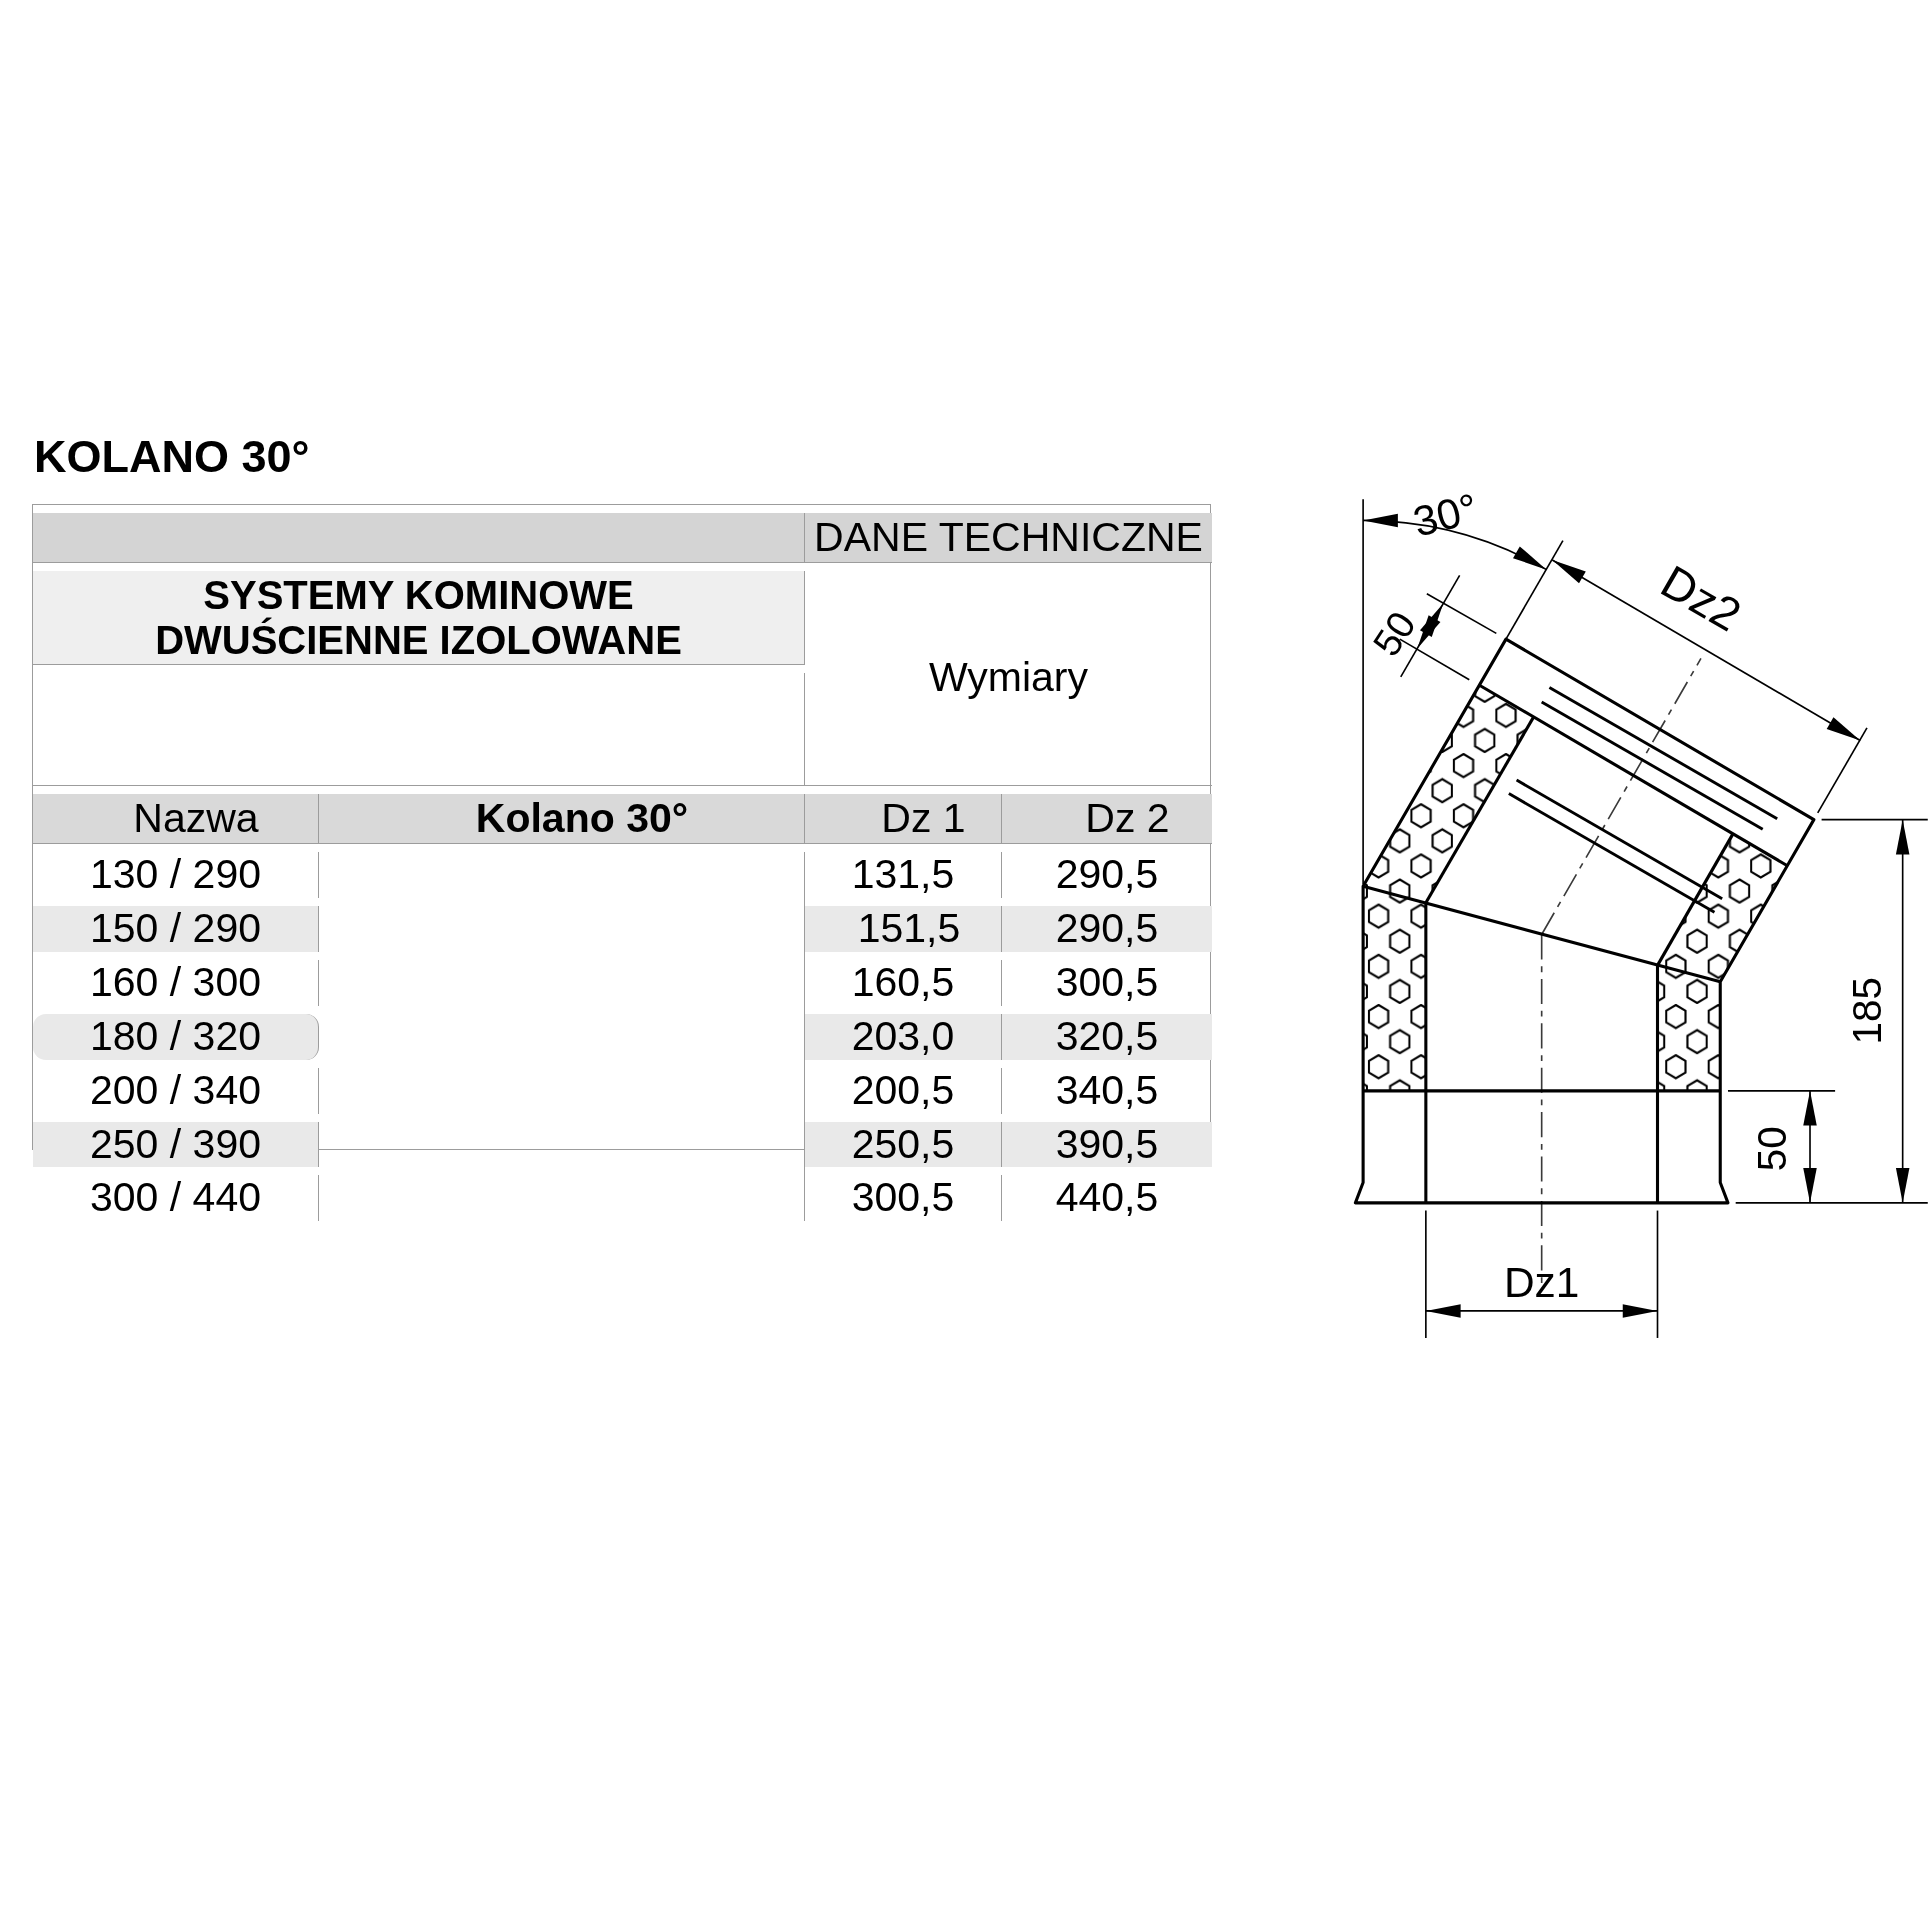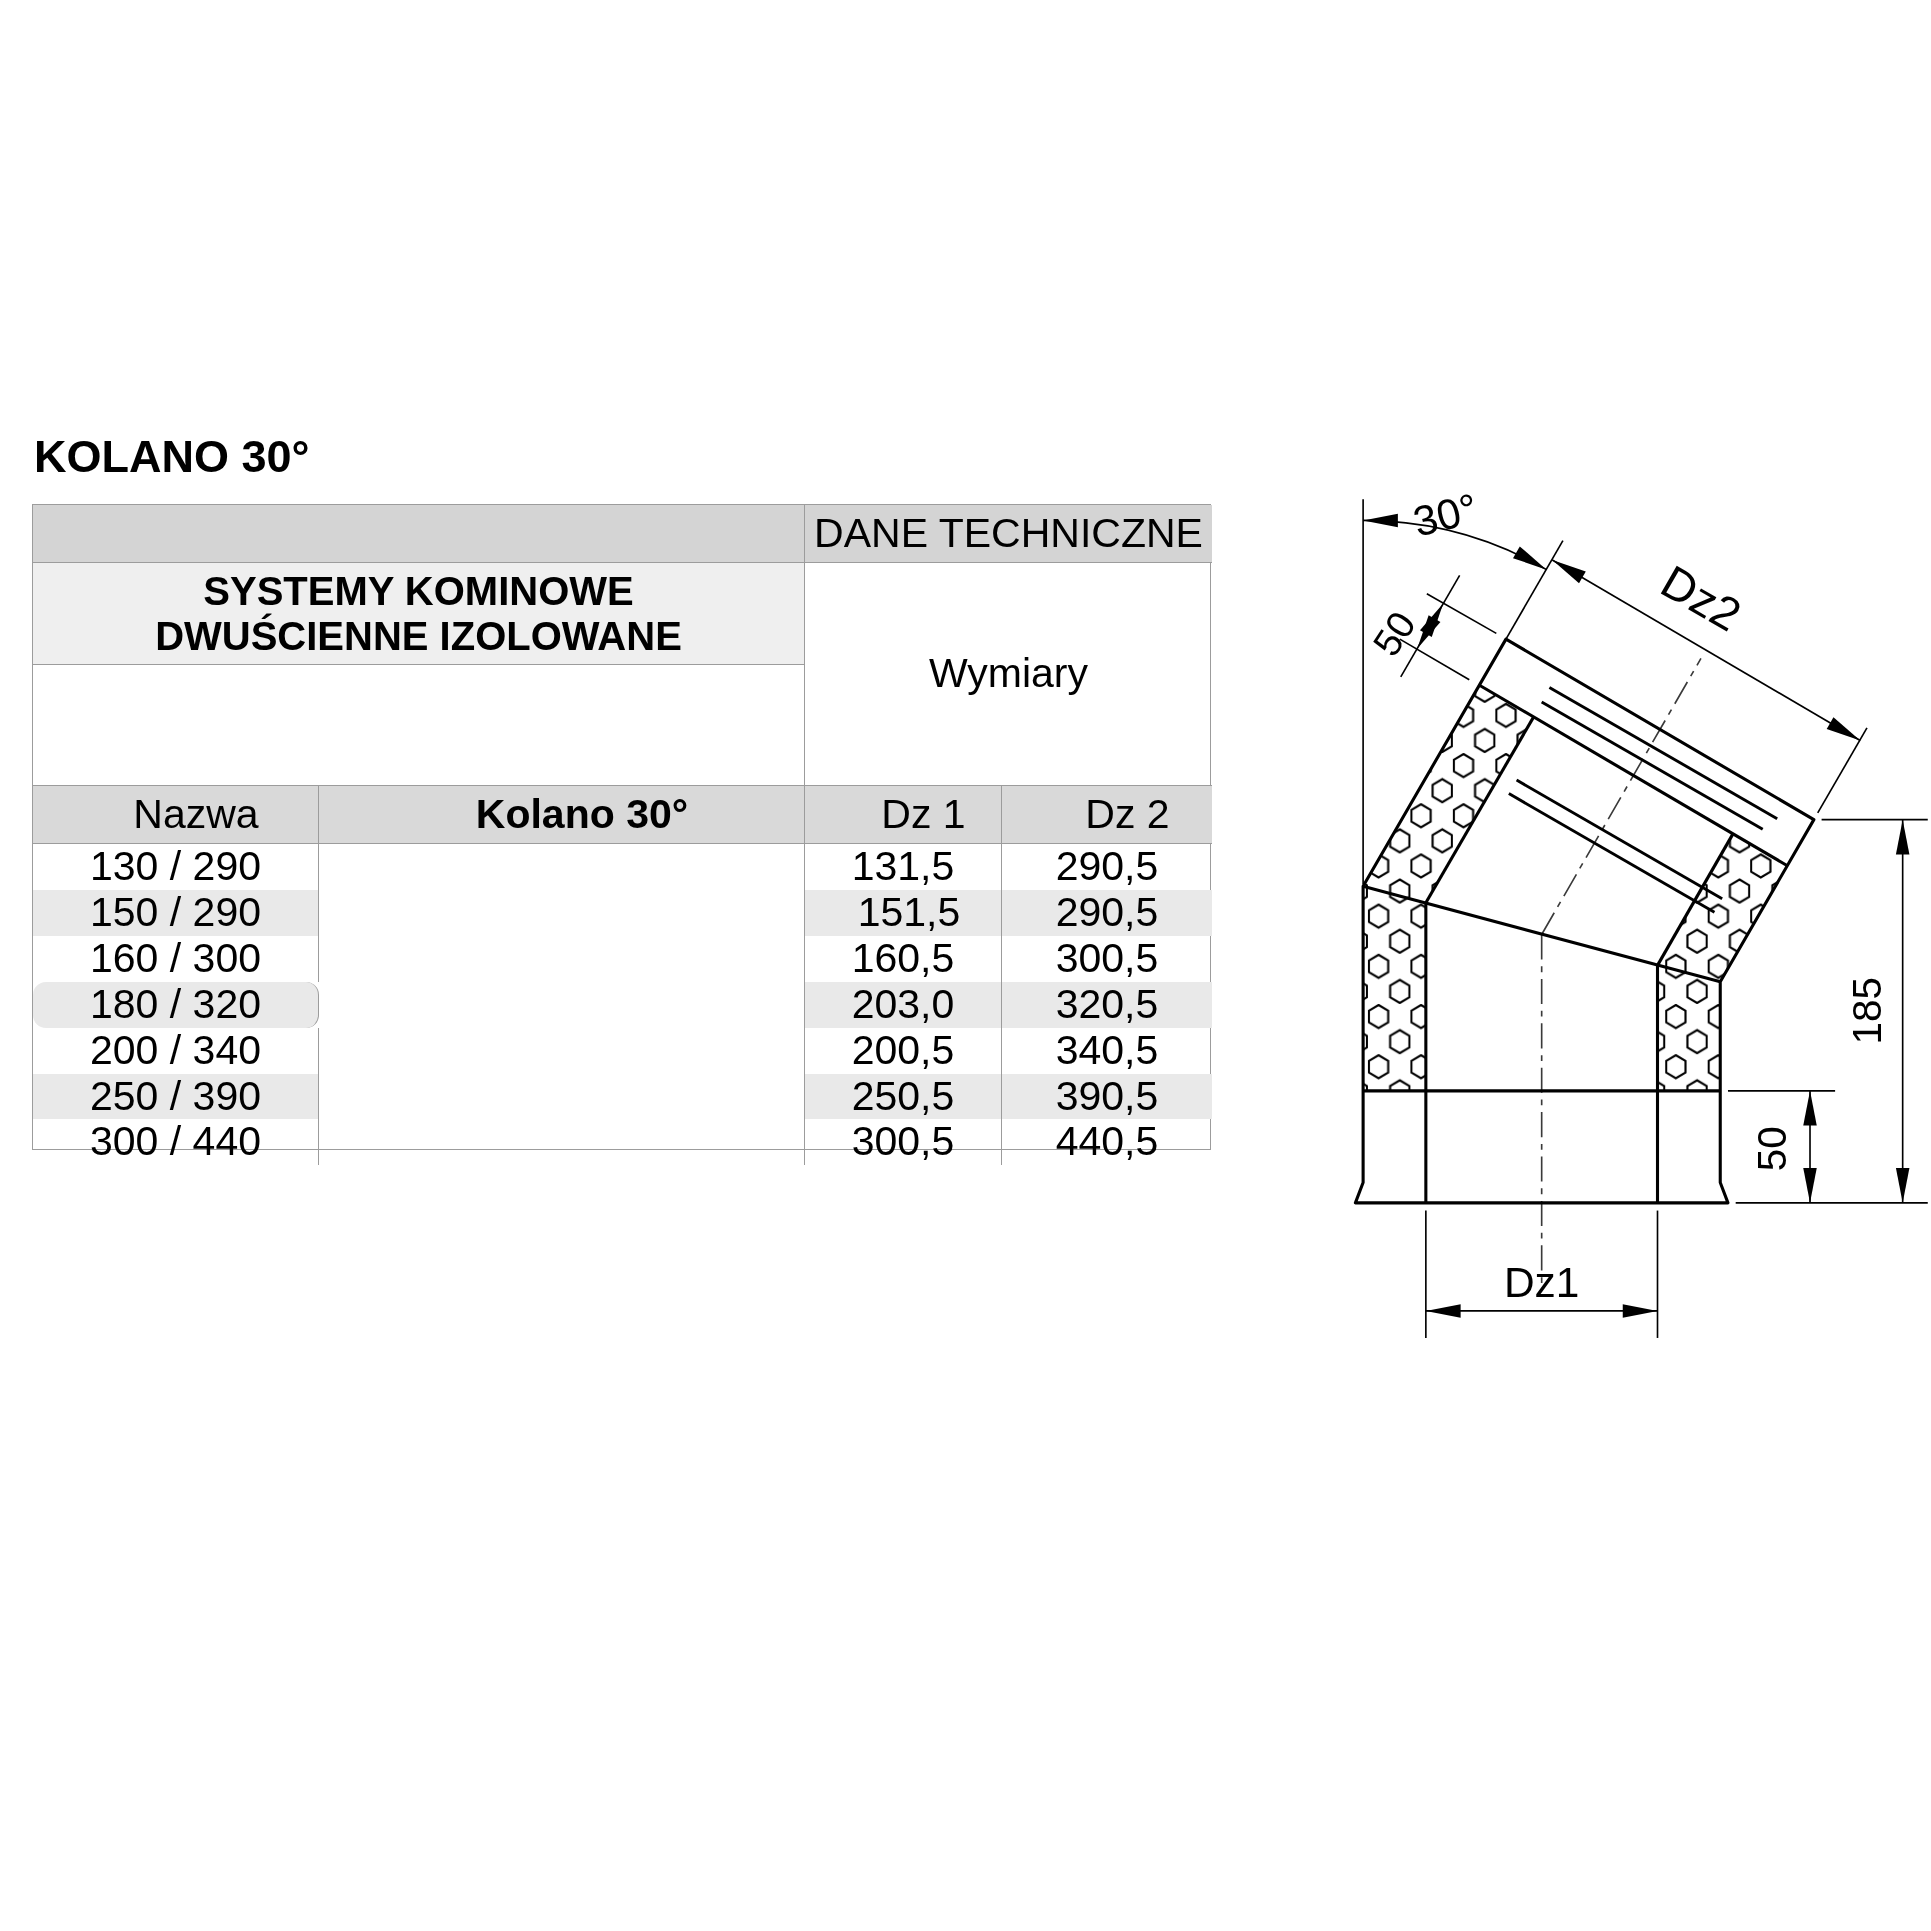--- a/index.html
+++ b/index.html
@@ -12,21 +12,21 @@
   .page{position:absolute;left:9px;top:0;width:1931px;height:1466px;background:#fff;}
 
   .page-title{position:absolute;left:25px;top:431px;font-size:45px;font-weight:700;
     letter-spacing:0px;color:#000;}
 
   .dtable{position:absolute;left:23px;top:504px;width:1179px;height:646px;
     display:grid;grid-template-columns:286px 486px 197px 210px;
     grid-template-rows:58px 102px 121px 58px repeat(7,1fr);
     border:1.9px solid var(--border);background:#fff;font-size:41px;}
   .td{display:flex;align-items:center;justify-content:center;text-align:right;
-    border:0 solid var(--border);line-height:1.12;}
+    border:0 solid var(--border);line-height:1.12;margin-top:8px;}
   .br{border-right-width:1.9px;}
   .bb{border-bottom-width:1.9px;}
   .bg-hdr{background:var(--header_gray);}
   .bg-sub{background:var(--subheader_gray);}
   .bg-colhdr{background:var(--col_header_gray);padding-left:41px;}
   .bg-stripe{background:var(--stripe_gray);}
   .bold{font-weight:700;}
   .sys{flex-direction:column;font-size:40px;}
 
   .drawing{position:absolute;left:1274px;top:415px;width:666px;height:956px;}

